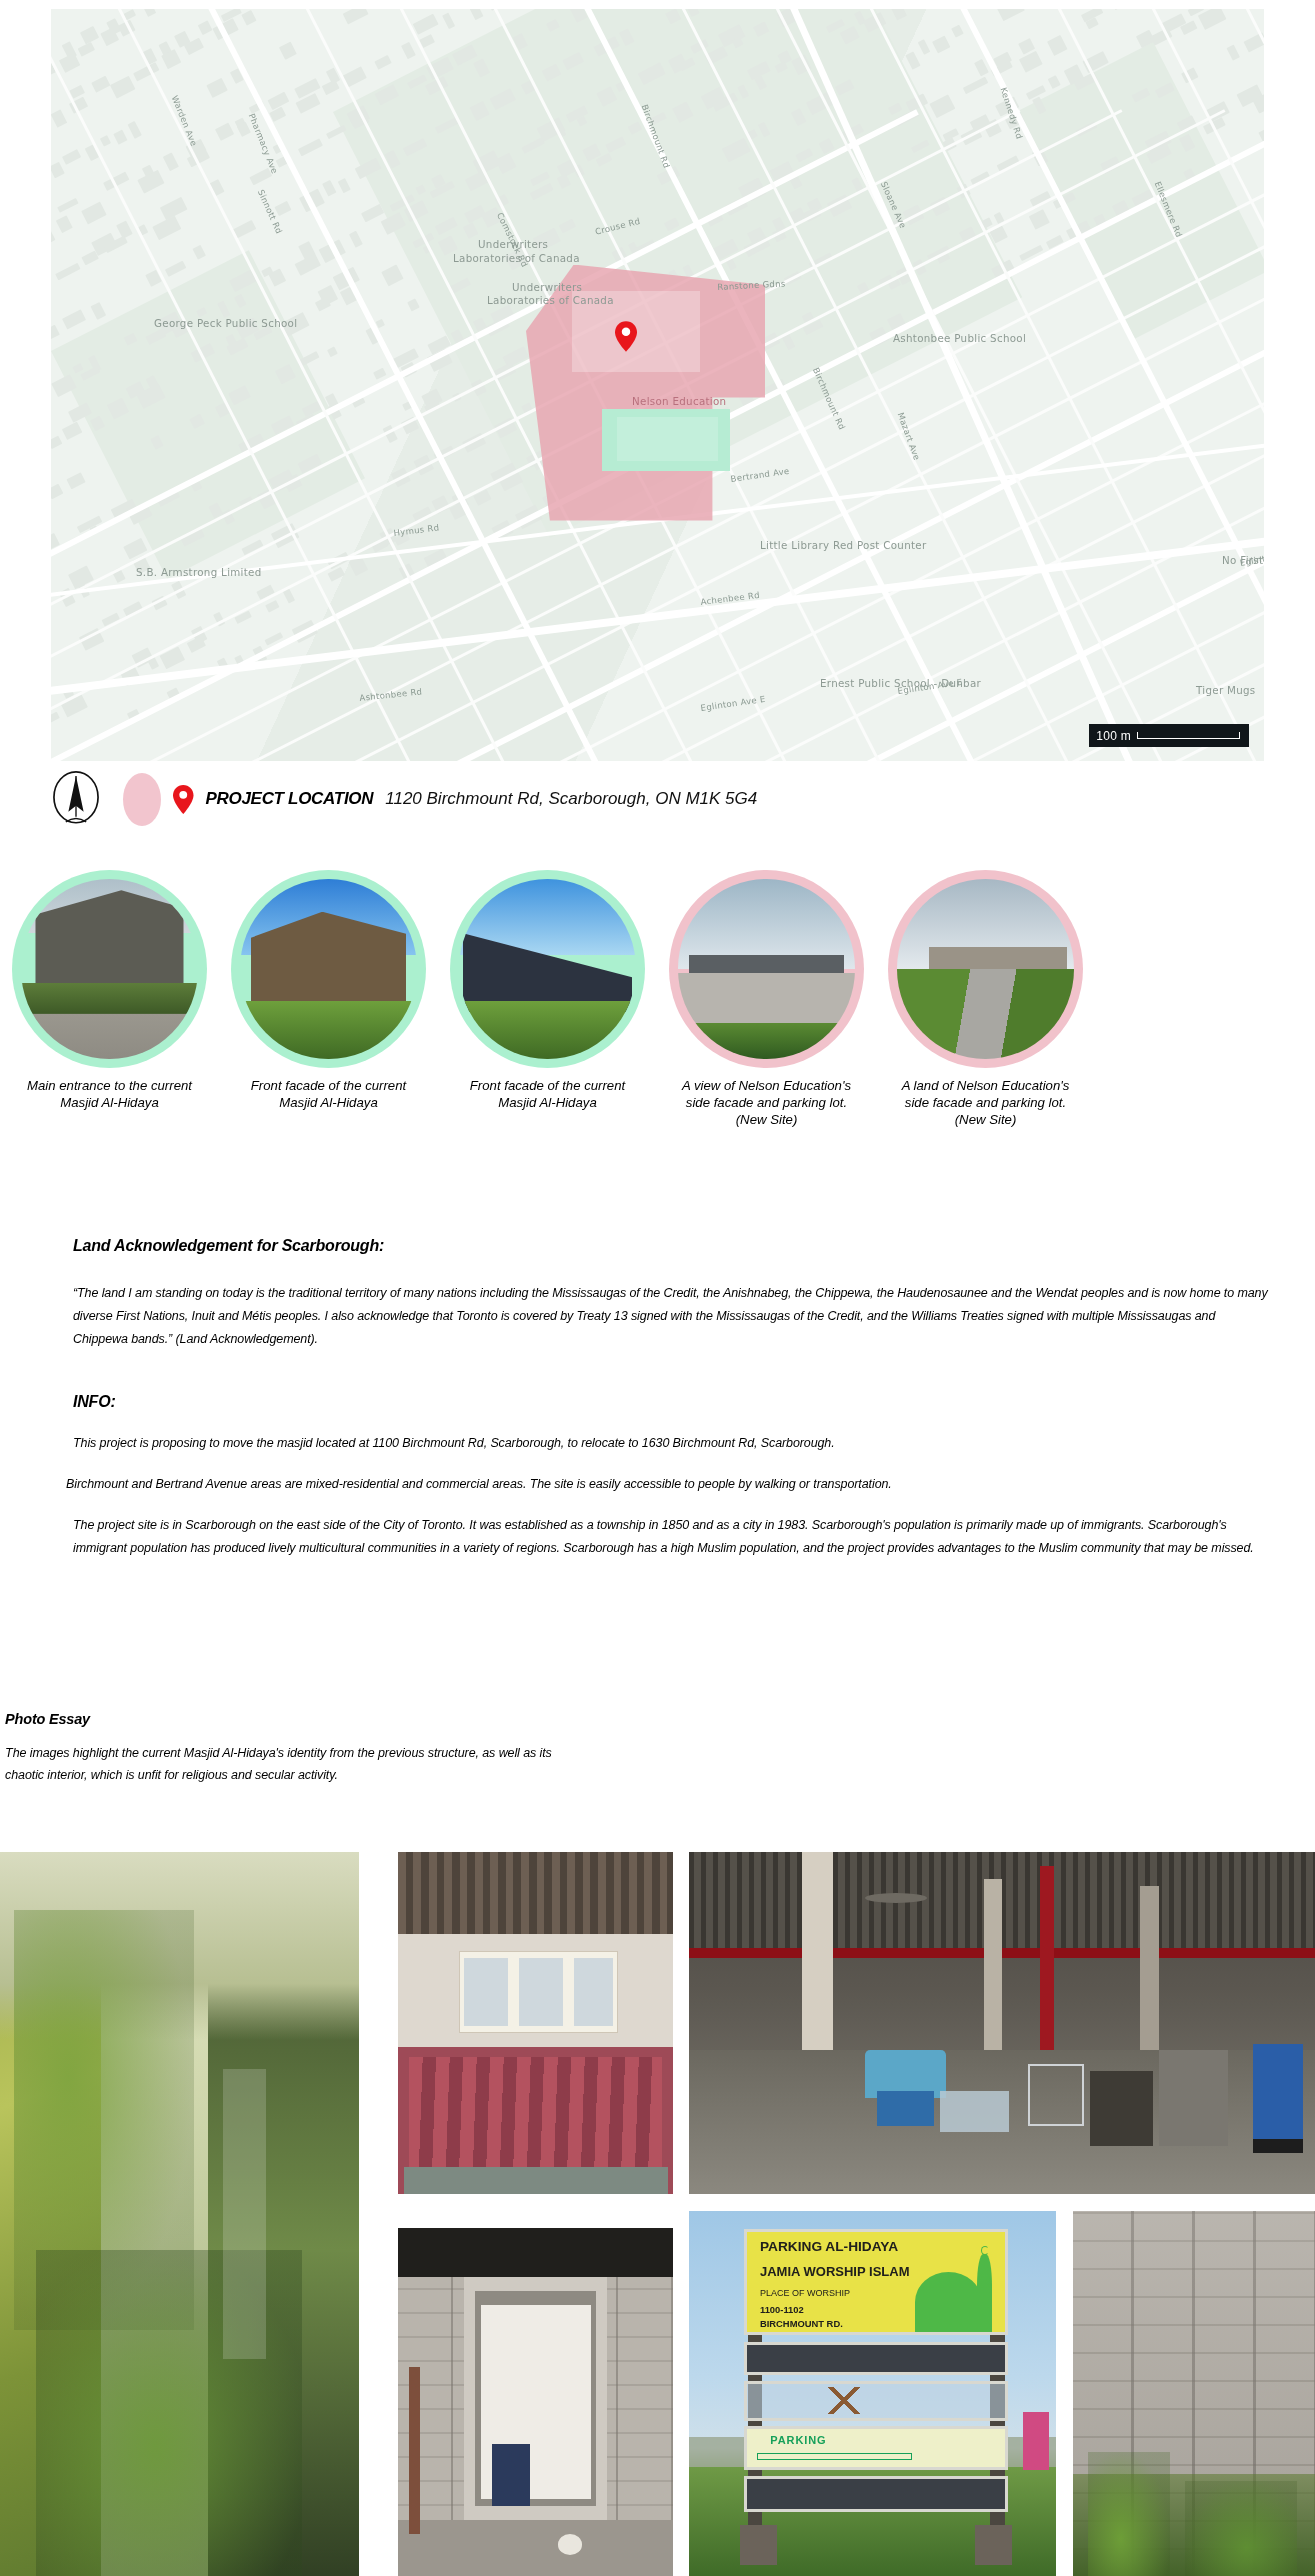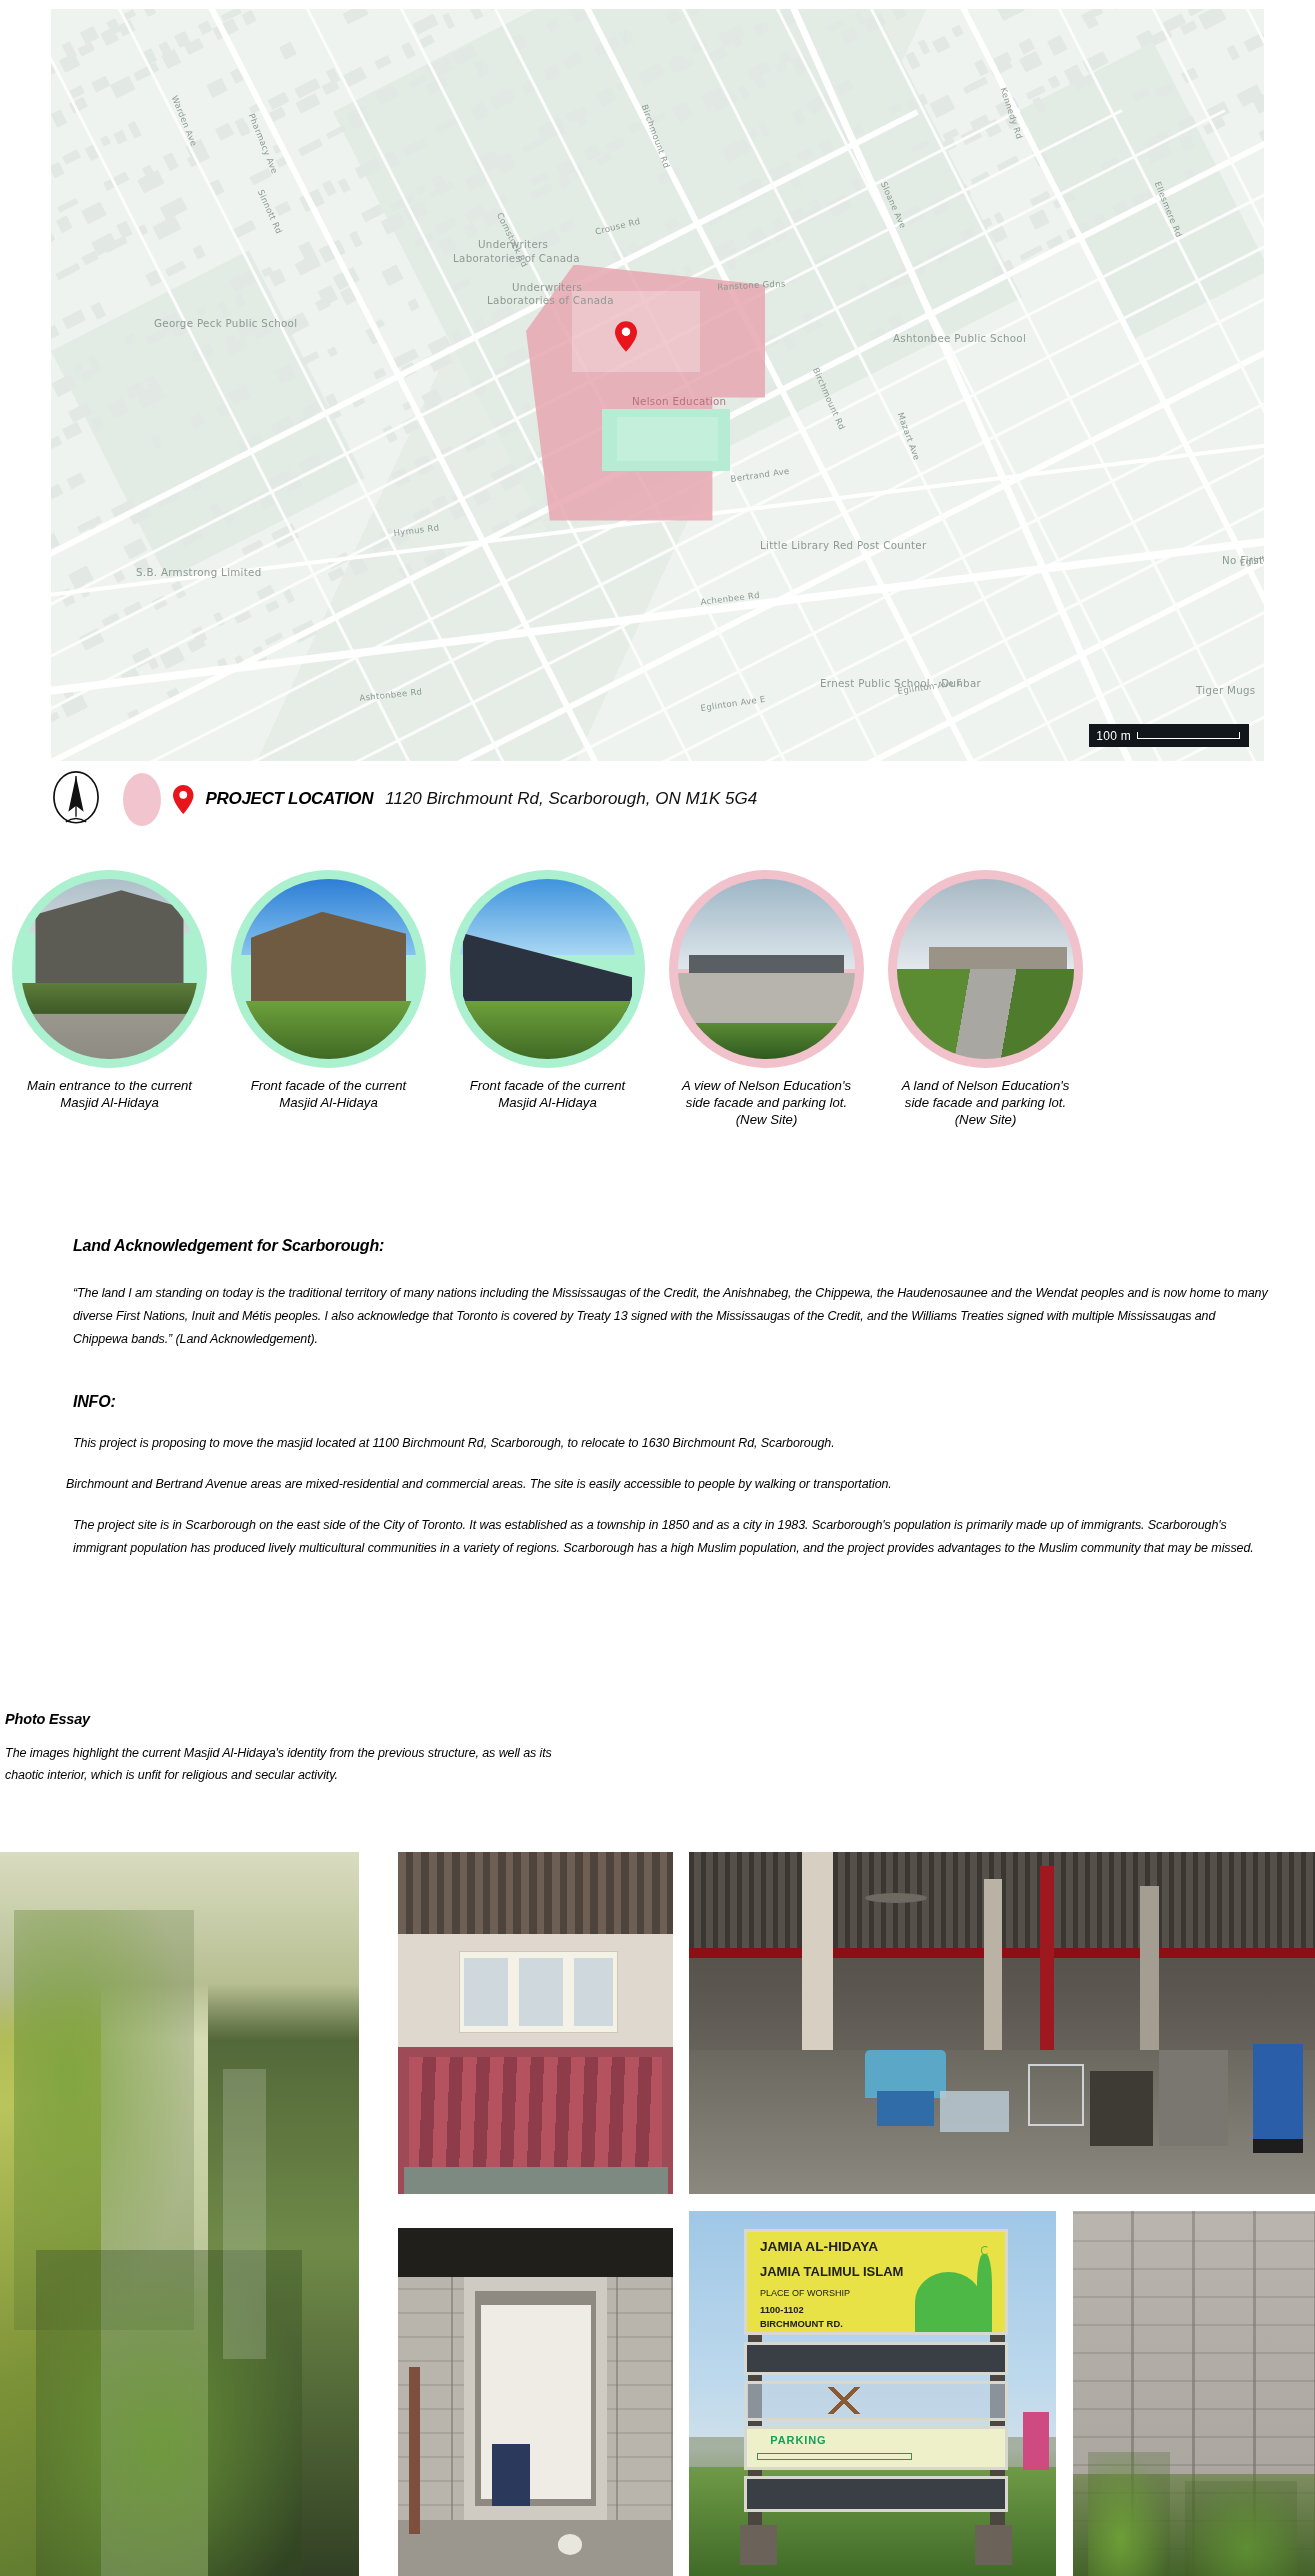--- a/index.html
+++ b/index.html
@@ -1004,22 +1004,22 @@
 
   <div class="ph" id="ph-sign">
     <div class="fill" style="inset:0;background:linear-gradient(180deg,#9fc7e6 0%,#bcd8ec 45%,#cfe0ea 65%,#7fa15c 72%,#4d7a33 100%);"></div>
     <div class="fill" style="left:0;top:62%;width:100%;height:10%;background:#9aa58f;opacity:.8;"></div>
     <div class="fill" style="left:0;top:70%;width:100%;height:30%;background:linear-gradient(180deg,#6f9a46,#3f6b28);"></div>
 
     <div class="fill" style="left:16%;top:6%;width:4%;height:88%;background:#4b4740;"></div>
     <div class="fill" style="left:82%;top:6%;width:4%;height:88%;background:#4b4740;"></div>
 
     <div class="sign-board sign-yellow" style="left:15%;top:5%;width:72%;height:29%;">
-      <div class="sign-txt" style="left:5%;top:7%;font-size:13.7px;">JAMIA AL-HIDAYA</div>
-      <div class="sign-txt" style="left:5%;top:32%;font-size:13px;">JAMIA TALIMUL ISLAM</div>
+      <div class="sign-txt" style="left:5%;top:7%;font-size:13.7px;">PARKING AL-HIDAYA</div>
+      <div class="sign-txt" style="left:5%;top:32%;font-size:13px;">JAMIA WORSHIP ISLAM</div>
       <div class="sign-txt" style="left:5%;top:56%;font-size:9px;font-weight:normal;">PLACE OF WORSHIP</div>
       <div class="sign-txt" style="left:5%;top:72%;font-size:9.4px;">1100-1102</div>
       <div class="sign-txt" style="left:5%;top:86%;font-size:9.4px;">BIRCHMOUNT RD.</div>
 
       <div class="minaret" style="right:9%;top:40%;width:26%;height:60%;border-radius:60% 60% 0 0;"></div>
       <div class="minaret" style="right:5%;top:22%;width:6%;height:78%;border-radius:40% 40% 0 0;"></div>
       <div class="minaret" style="right:6.5%;top:14%;width:3%;height:9%;background:transparent;border:1.7px solid #4eb847;border-radius:50%;border-right-color:transparent;"></div>
     </div>
 
     <div class="sign-board sign-dark" style="left:15%;top:36%;width:72%;height:9%;"></div>

